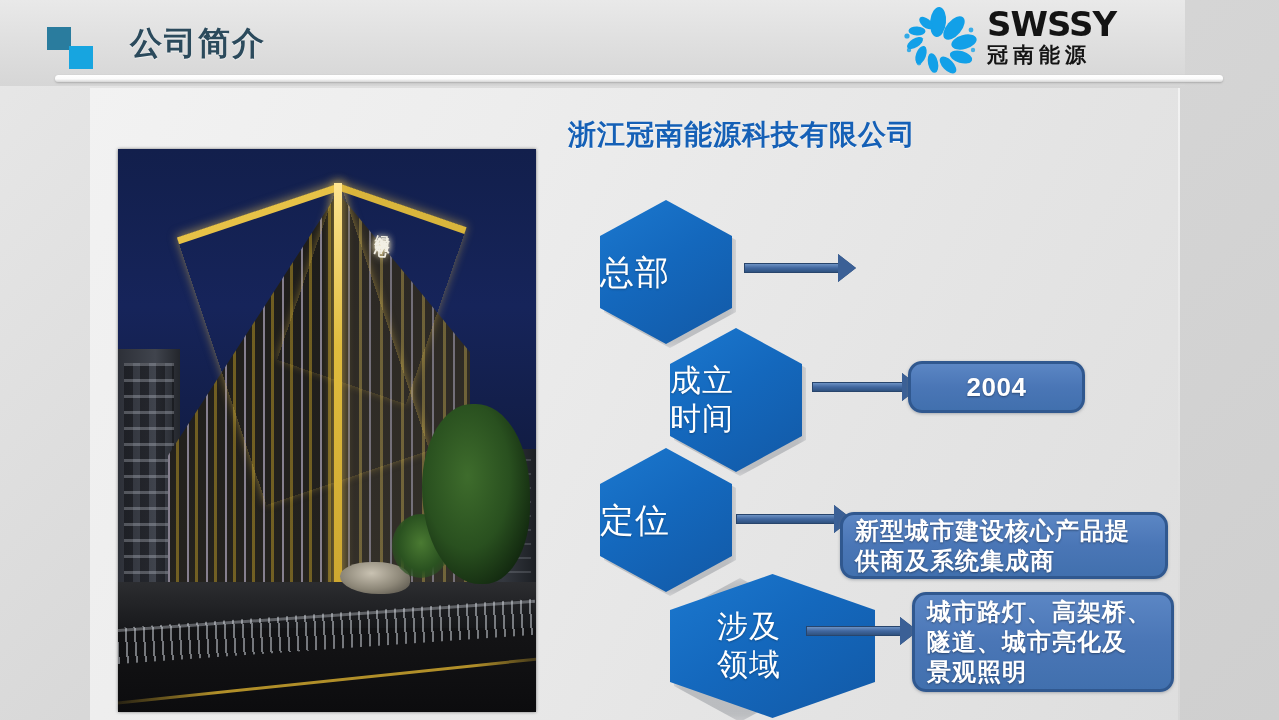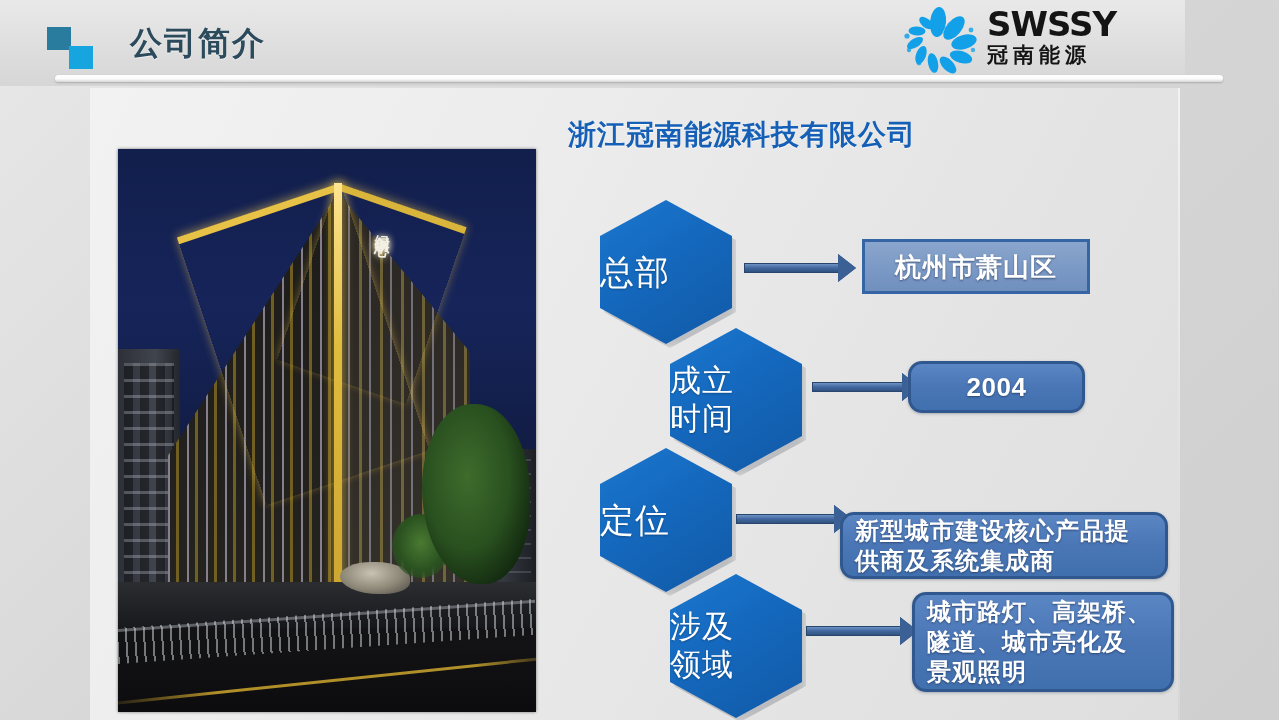--- a/index.html
+++ b/index.html
@@ -489,23 +489,20 @@
   <div class="company-title">浙江冠南能源科技有限公司</div>
 
   <div class="hex-shadow" style="left:604px; top:204px; width:132px; height:144px;"></div>
   <div class="hex" style="left:600px; top:200px; width:132px; height:144px;">
     <div class="hex-label">总部</div>
   </div>
   <div class="arrow" style="left:744px; top:254px; width:112px;">
     <div class="arrow-shaft" style="width:96px;"></div>
     <div class="arrow-head" style="left:94px;"></div>
   </div>
-  <div class="callout sq" style="left:862px; top:239px; width:228px; height:55px;">
-    <span class="callout-text">杭州市萧山区</span>
-  </div>
 
   <div class="hex-shadow" style="left:674px; top:332px; width:132px; height:144px;"></div>
   <div class="hex" style="left:670px; top:328px; width:132px; height:144px;">
     <div class="hex-label two-line">
       <div>成立</div>
       <div>时间</div>
     </div>
   </div>
   <div class="arrow" style="left:812px; top:373px; width:108px;">
     <div class="arrow-shaft" style="width:92px;"></div>
@@ -524,21 +521,21 @@
     <div class="arrow-head" style="left:98px;"></div>
   </div>
   <div class="callout rnd" style="left:840px; top:512px; width:328px; height:67px; padding-left:12px;">
     <span class="callout-text small">
       <span>新型城市建设核心产品提</span><br>
       <span>供商及系统集成商</span>
     </span>
   </div>
 
   <div class="hex-shadow" style="left:674px; top:578px; width:132px; height:144px;"></div>
-  <div class="hex" style="left:670px; top:574px; width:132px; height:144px;">
+  <div class="hex" style="left:670px; top:574px; width:158px; height:144px;padding-left:47px;">
     <div class="hex-label two-line">
       <div>涉及</div>
       <div>领域</div>
     </div>
   </div>
   <div class="arrow" style="left:806px; top:617px; width:112px;">
     <div class="arrow-shaft" style="width:96px;"></div>
     <div class="arrow-head" style="left:94px;"></div>
   </div>
   <div class="callout rnd" style="left:912px; top:592px; width:262px; height:100px; padding-left:12px;">

